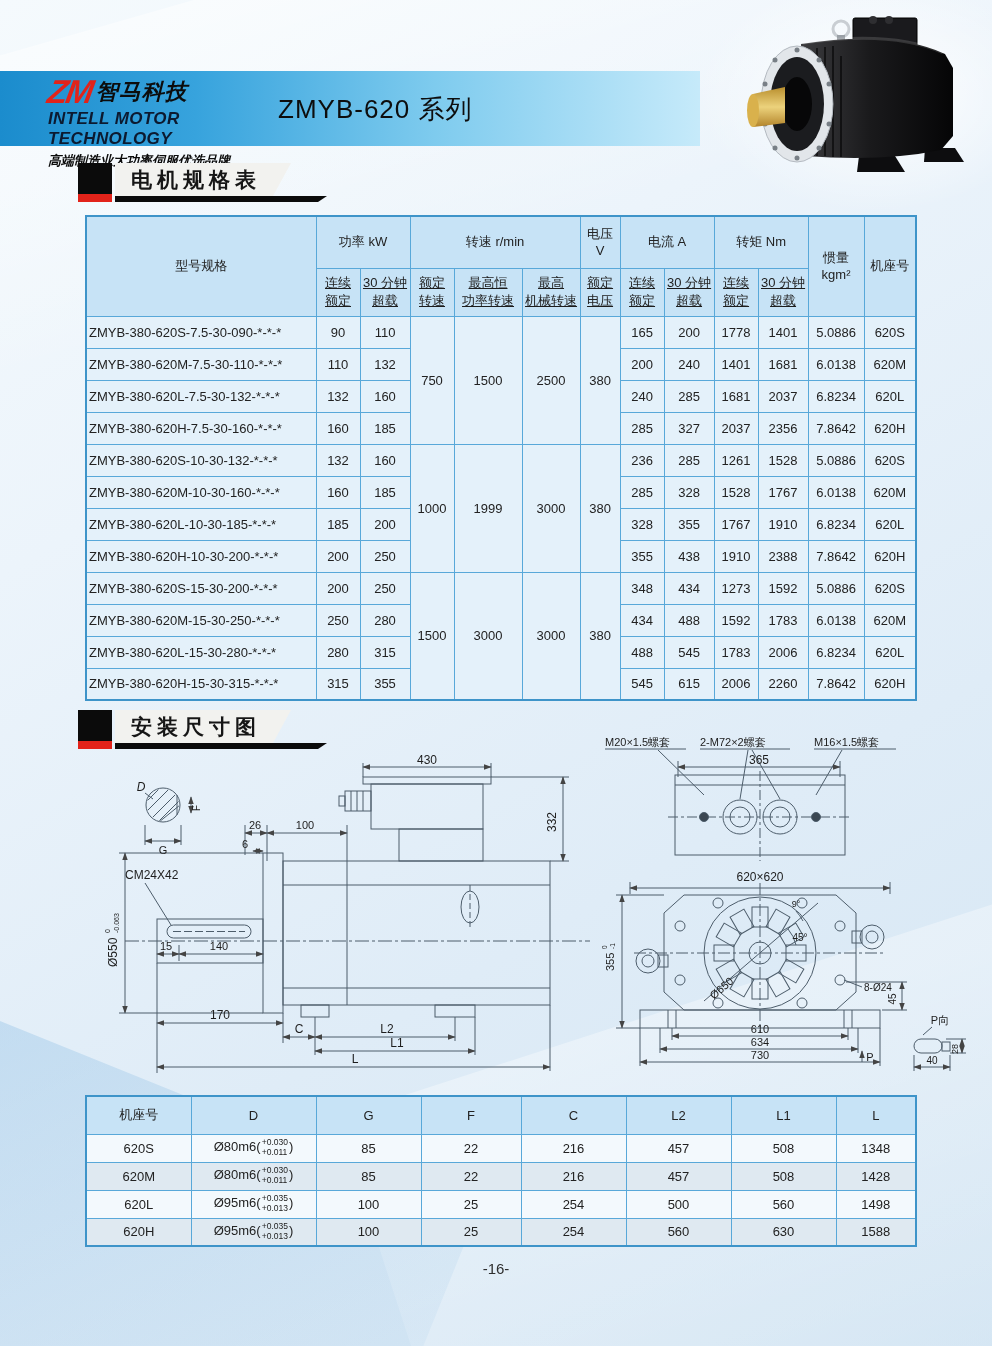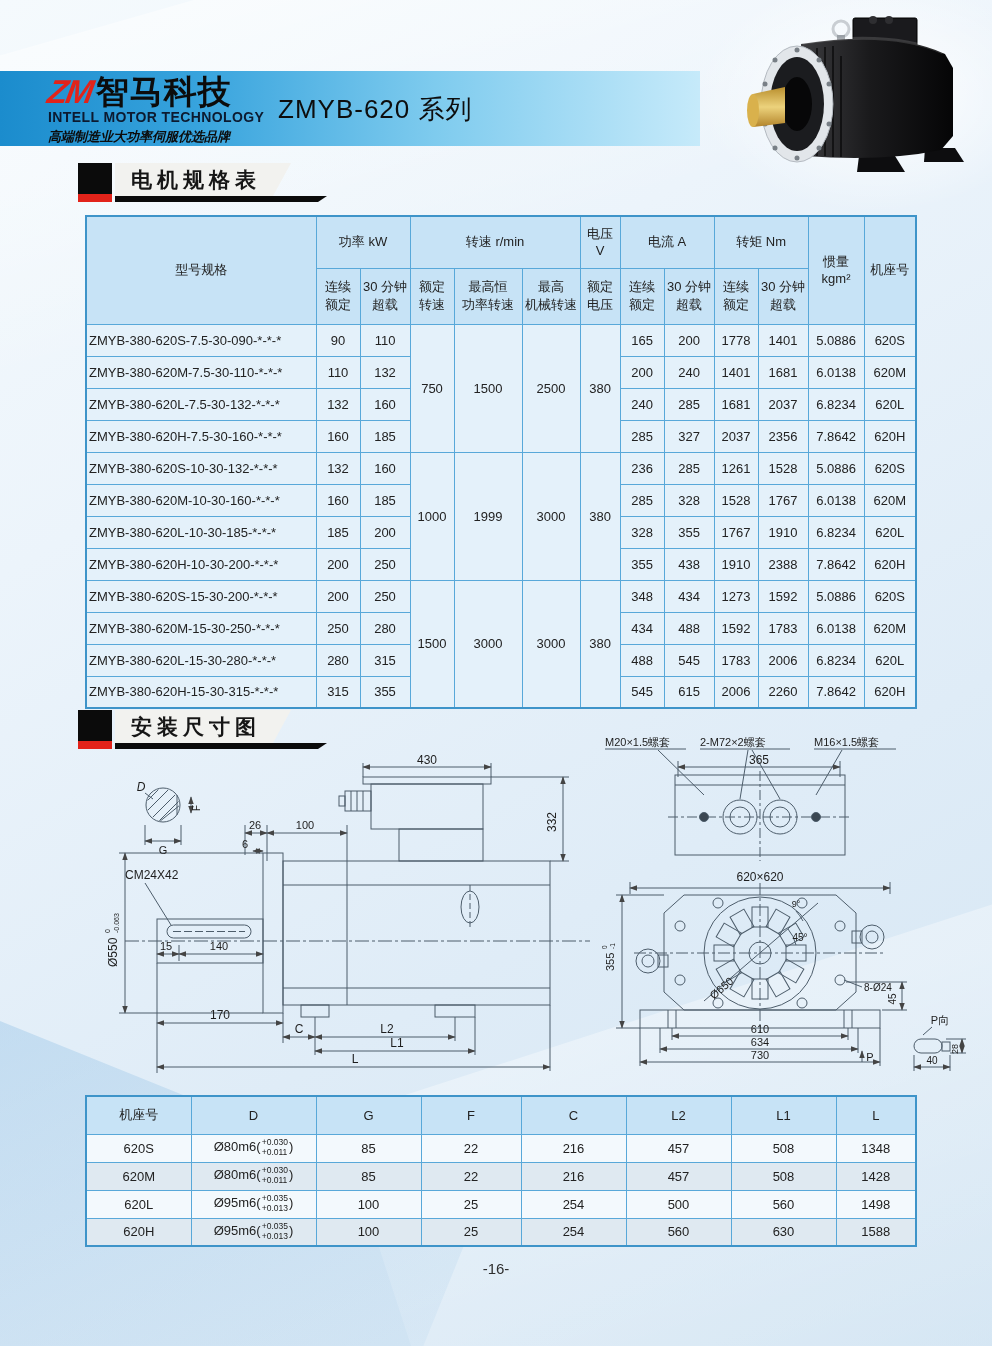--- a/index.html
+++ b/index.html
@@ -13,22 +13,22 @@
   .deco-c{width:600px;height:420px;left:-180px;bottom:-160px;transform:rotate(22deg);
           background:linear-gradient(135deg,rgba(150,195,230,.45),rgba(150,195,230,0));}
 
   
   .banner{position:absolute;left:0;top:71px;width:700px;height:75px;
           background:linear-gradient(90deg,#1b8ccd 0%,#37a3dd 28%,#7ecbee 62%,#c6eafa 100%);}
   .logo{position:absolute;left:48px;top:2px;width:230px;}
   .logo-row{display:flex;align-items:flex-end;height:34px;}
   .logomark{font-style:italic;font-weight:800;font-size:33px;line-height:30px;color:#e2231a;
             transform:skewX(-10deg);letter-spacing:-2px;margin-right:4px;}
-  .brand-cn{font-weight:800;font-size:33px;line-height:30px;color:#0c0c0c;letter-spacing:1px;}
-  .brand-en{font-weight:700;font-size:14px;color:#0c1a30;letter-spacing:.4px;margin-top:2px;}
+  .brand-cn{font-style:italic;font-weight:800;font-size:22px;line-height:30px;color:#0c0c0c;letter-spacing:1px;}
+  .brand-en{font-style:italic;font-weight:700;font-size:17px;color:#0c1a30;letter-spacing:.4px;margin-top:2px;}
   .tagline{font-style:italic;font-weight:700;font-size:13px;color:#0c0c0c;margin-top:3px;}
   .series-title{position:absolute;left:278px;top:92px;font-size:26px;color:#0d0d0d;letter-spacing:1px;text-align:center;}
   .photo{position:absolute;left:733px;top:8px;width:252px;height:178px;}
   .photo-bg{position:absolute;left:700px;top:0;width:292px;height:210px;
             background:radial-gradient(ellipse at 60% 45%,rgba(255,255,255,.95) 0%,rgba(255,255,255,0) 72%);}
 
   
   .sec{position:absolute;left:78px;height:46px;}
   .sq-black{position:absolute;left:0;top:0;width:34px;height:31px;background:#0b0b0b;}
   .sq-red{position:absolute;left:0;top:31px;width:34px;height:8px;background:#e2231a;}
@@ -38,21 +38,21 @@
   .underbar{position:absolute;left:37px;top:33px;height:6px;background:#0b0b0b;
             clip-path:polygon(0 0,100% 0,calc(100% - 9px) 100%,0 100%);}
 
   
   table{border-collapse:collapse;table-layout:fixed;}
   .spec-table{position:absolute;left:85px;top:215px;width:830px;border:2px solid #3e94c9;}
   .spec-table th,.spec-table td{border:1px solid #58a8d9;text-align:center;font-size:13px;font-weight:400;
       padding:0 2px;color:#222;}
   .spec-table thead th{background:#c7e3f6;white-space:pre-line;line-height:1.35;}
   .spec-table thead tr:nth-child(1){height:52px;}
-  .spec-table thead tr:nth-child(2){height:56px;}
+  .spec-table thead tr:nth-child(2){height:48px;text-decoration:underline;}
   .spec-table tbody tr{height:32px;}
   .spec-table tbody td{background:#e4f1fa;}
   .spec-table td.model{text-align:left;}
   .dim-table{position:absolute;left:85px;top:1095px;width:830px;border:2px solid #3e94c9;}
   .dim-table th,.dim-table td{border:1px solid #58a8d9;text-align:center;font-size:13px;font-weight:400;color:#222;}
   .dim-table thead tr{height:38px;}
   .dim-table thead th{background:#c7e3f6;}
   .dim-table tbody tr{height:28px;}
   .dim-table tbody tr:nth-child(odd) td{background:#f3f9fd;}
   .dim-table tbody tr:nth-child(even) td{background:#dfe9f1;}

